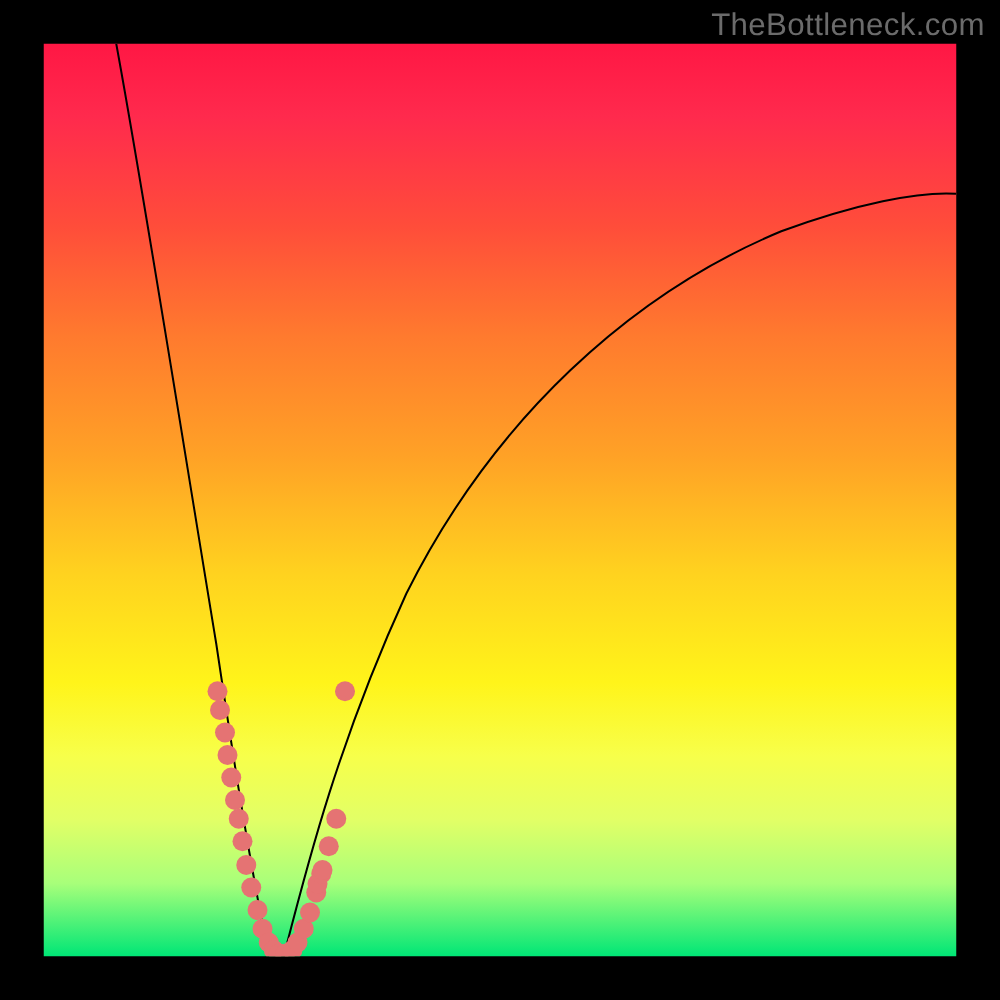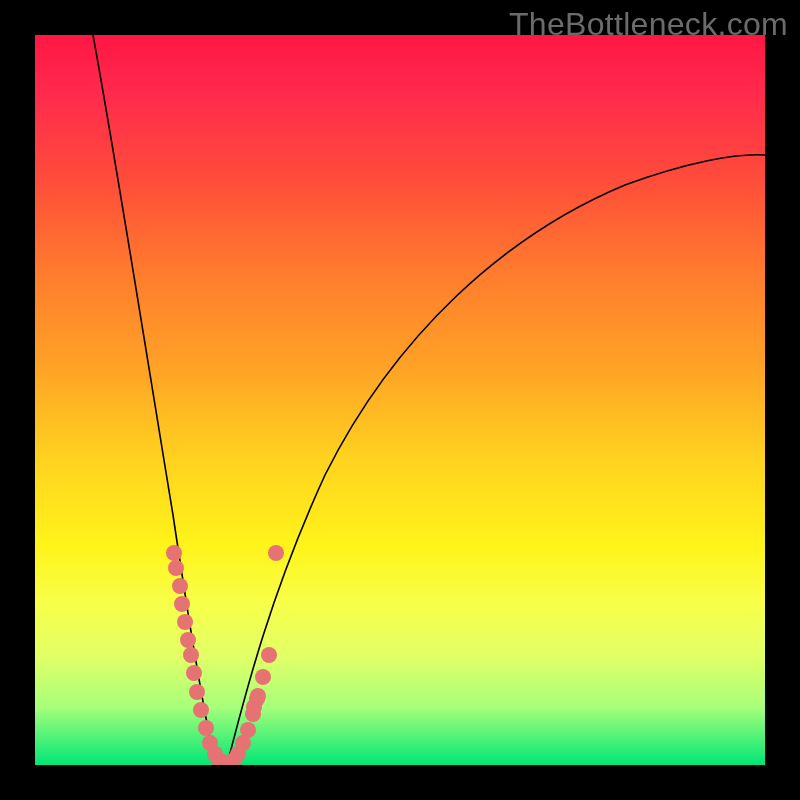--- a/index.html
+++ b/index.html
@@ -55,21 +55,21 @@
   }
   .dot {
     fill: #e57373;
     stroke: none;
   }
   .watermark {
     position: absolute;
     top: 6px;
     right: 12px;
     color: #6b6b6b;
-    font-size: 32px;
+    font-size: 25px;
     font-weight: 400;
     letter-spacing: 0.3px;
     user-select: none;
     text-align: center;
   }
 </style>
 </head>
 <body>
 
 <div class="stage">

